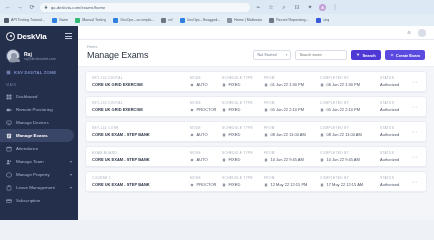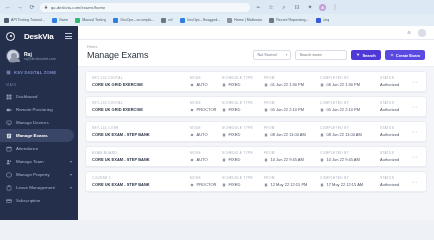--- a/index.html
+++ b/index.html
@@ -58,21 +58,21 @@
   
   .sidebar {
     width: 78px; flex: 0 0 78px; background: #232f4b;
     display: flex; flex-direction: column; overflow: hidden;
     position: relative;
   }
   .sb-top {
     height: 20px; display: flex; align-items: center;
     justify-content: space-between; padding: 0 6px;
   }
-  .brand { display: flex; align-items: center; gap: 9px; }
+  .brand { display: flex; align-items: center; gap: 2px; }
   .brand-mark {
     width: 9px; height: 9px; border-radius: 50%;
     border: 1.4px solid #ffffff; position: relative;
     display:flex; align-items:center; justify-content:center;
   }
   .brand-mark::after {
     content:""; position:absolute; width:2px; height:2px;
     background:#fff; border-radius:50%;
   }
   .brand-text { font-size: 8px; font-weight: bold; color: #ffffff; letter-spacing: -0.2px; }

